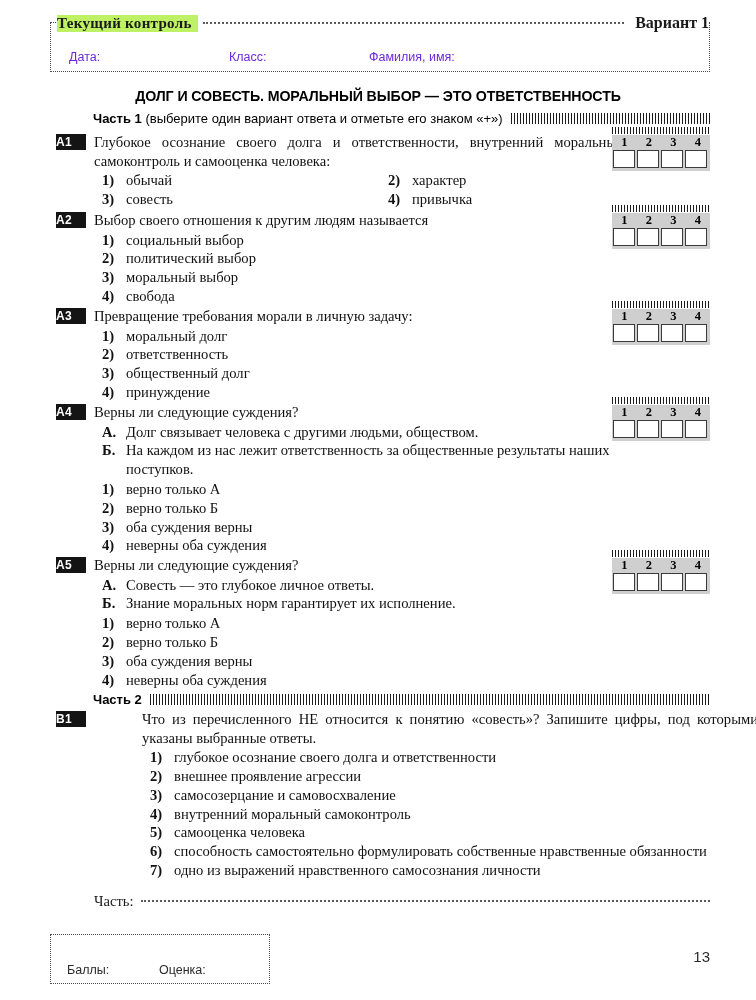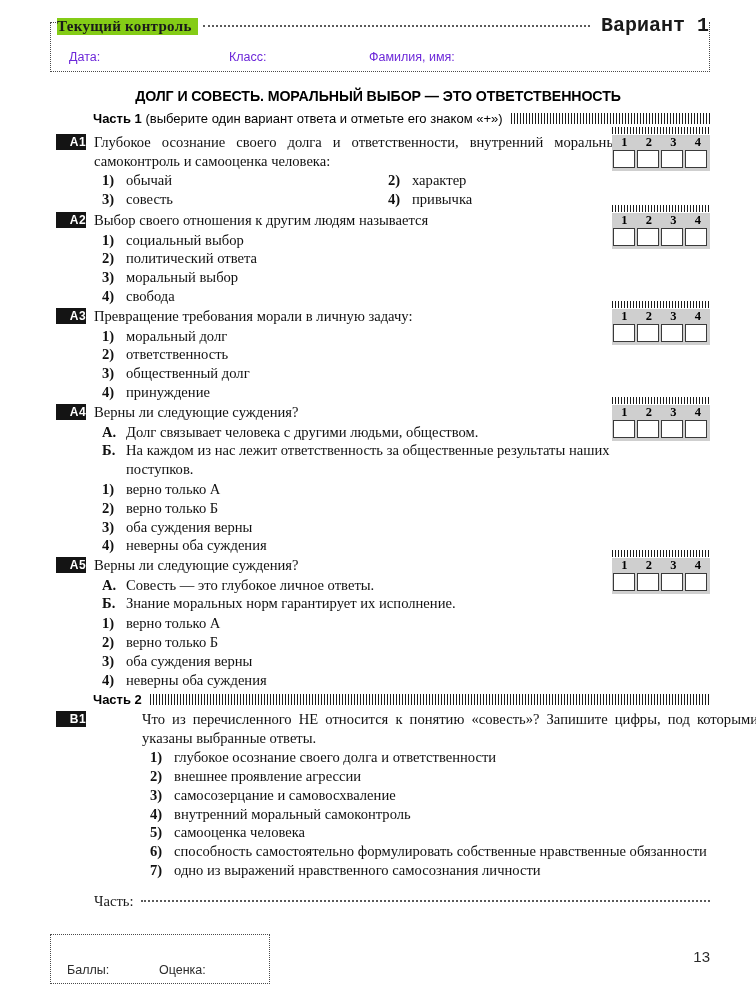--- a/index.html
+++ b/index.html
@@ -43,34 +43,34 @@
     align-items: baseline;
     background: #ffffff;
   }
   .hdr-title {
     font-family: "Liberation Serif", serif;
     font-weight: bold;
     font-size: 15px;
     letter-spacing: 0.3px;
     white-space: nowrap;
     padding-right: 6px;
-    background: #84cc16;
+    background: #bef264;
   }
   .leader {
     flex: 1 1 auto;
     height: 1px;
     border-bottom: 2px dotted #5a5a5a;
     transform: translateY(-4px);
     margin: 0 5px;
     min-width: 10px;
   }
   .hdr-variant {
-    font-family: Liberation Mono, monospace;
-    font-weight: bold;
-    font-size: 20px;
+    font-family: Liberation Serif, serif;
+    font-weight: bold;
+    font-size: 16px;
     white-space: nowrap;
     padding-left: 6px;
     background: #fff;
   }
   .header-row2 {
     position: absolute;
     left: 0;
     top: 22px;
     width: 660px;
     height: 26px;
@@ -137,21 +137,21 @@
     left: 0;
     top: 1px;
     width: 30px;
     height: 16px;
     background: #141414;
     color: #ffffff;
     font-family: "Liberation Sans", sans-serif;
     font-weight: bold;
     font-size: 12px;
     line-height: 16px;
-    text-align: right;
+    text-align: left;
     letter-spacing: 0.4px;
   }
   .q-body {
     position: absolute;
     left: 38px;
     top: 0;
     width: 530px;
   }
   .q-body.wide { width: 616px; margin-left: 48px; }
 
@@ -363,21 +363,21 @@
       <i></i>
     </div>
   </div>
 
   <div class="q" id="q-a2" style="top:211px;">
     <div class="q-badge">A2</div>
     <div class="q-body">
       <div class="q-stem">Выбор своего отношения к другим людям называется</div>
       <div class="opts">
         <div class="opt"><span class="num">1)</span><span>социальный выбор</span></div>
-        <div class="opt"><span class="num">2)</span><span>политический ответа</span></div>
+        <div class="opt"><span class="num">2)</span><span>политический выбор</span></div>
         <div class="opt"><span class="num">3)</span><span>моральный выбор</span></div>
         <div class="opt"><span class="num">4)</span><span>свобода</span></div>
       </div>
     </div>
   </div>
   <div class="agrid" style="left:612px; top:205px;">
     <div class="ghatch"></div>
     <div class="ghead">
       <span>1</span>
       <span>2</span>

